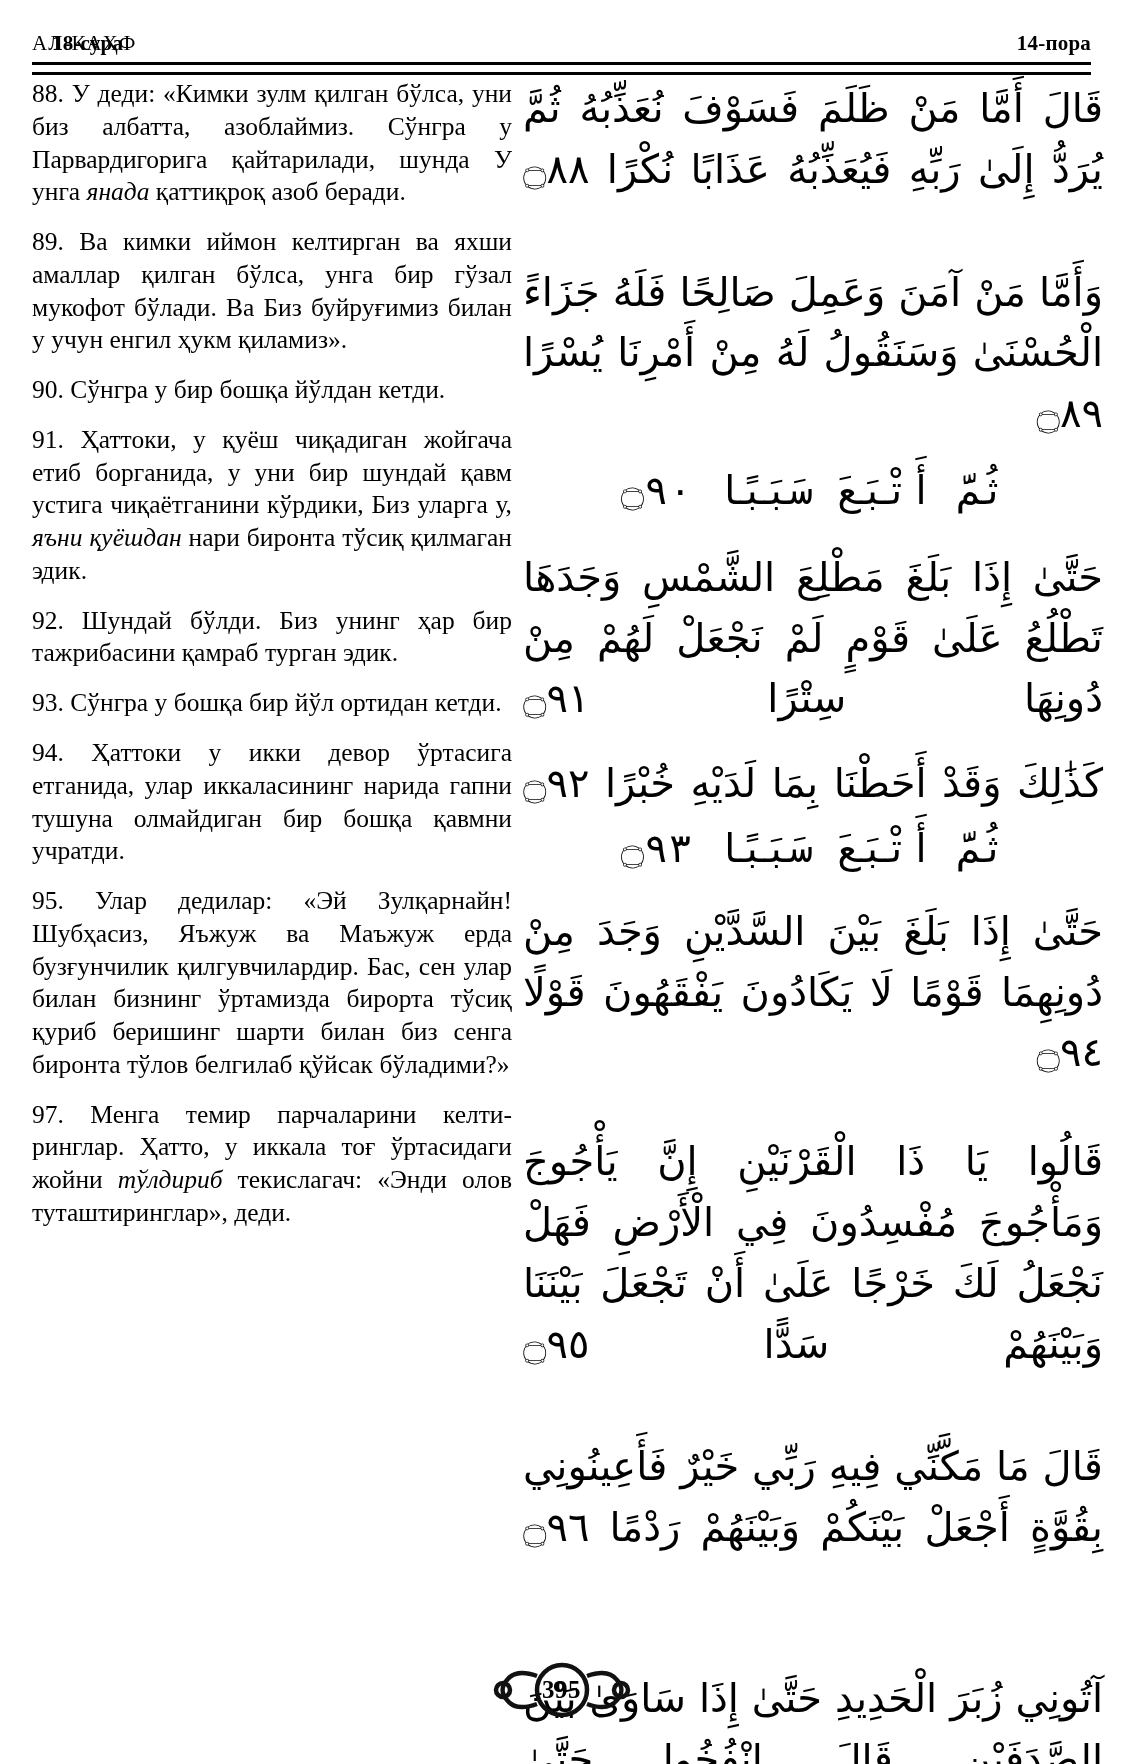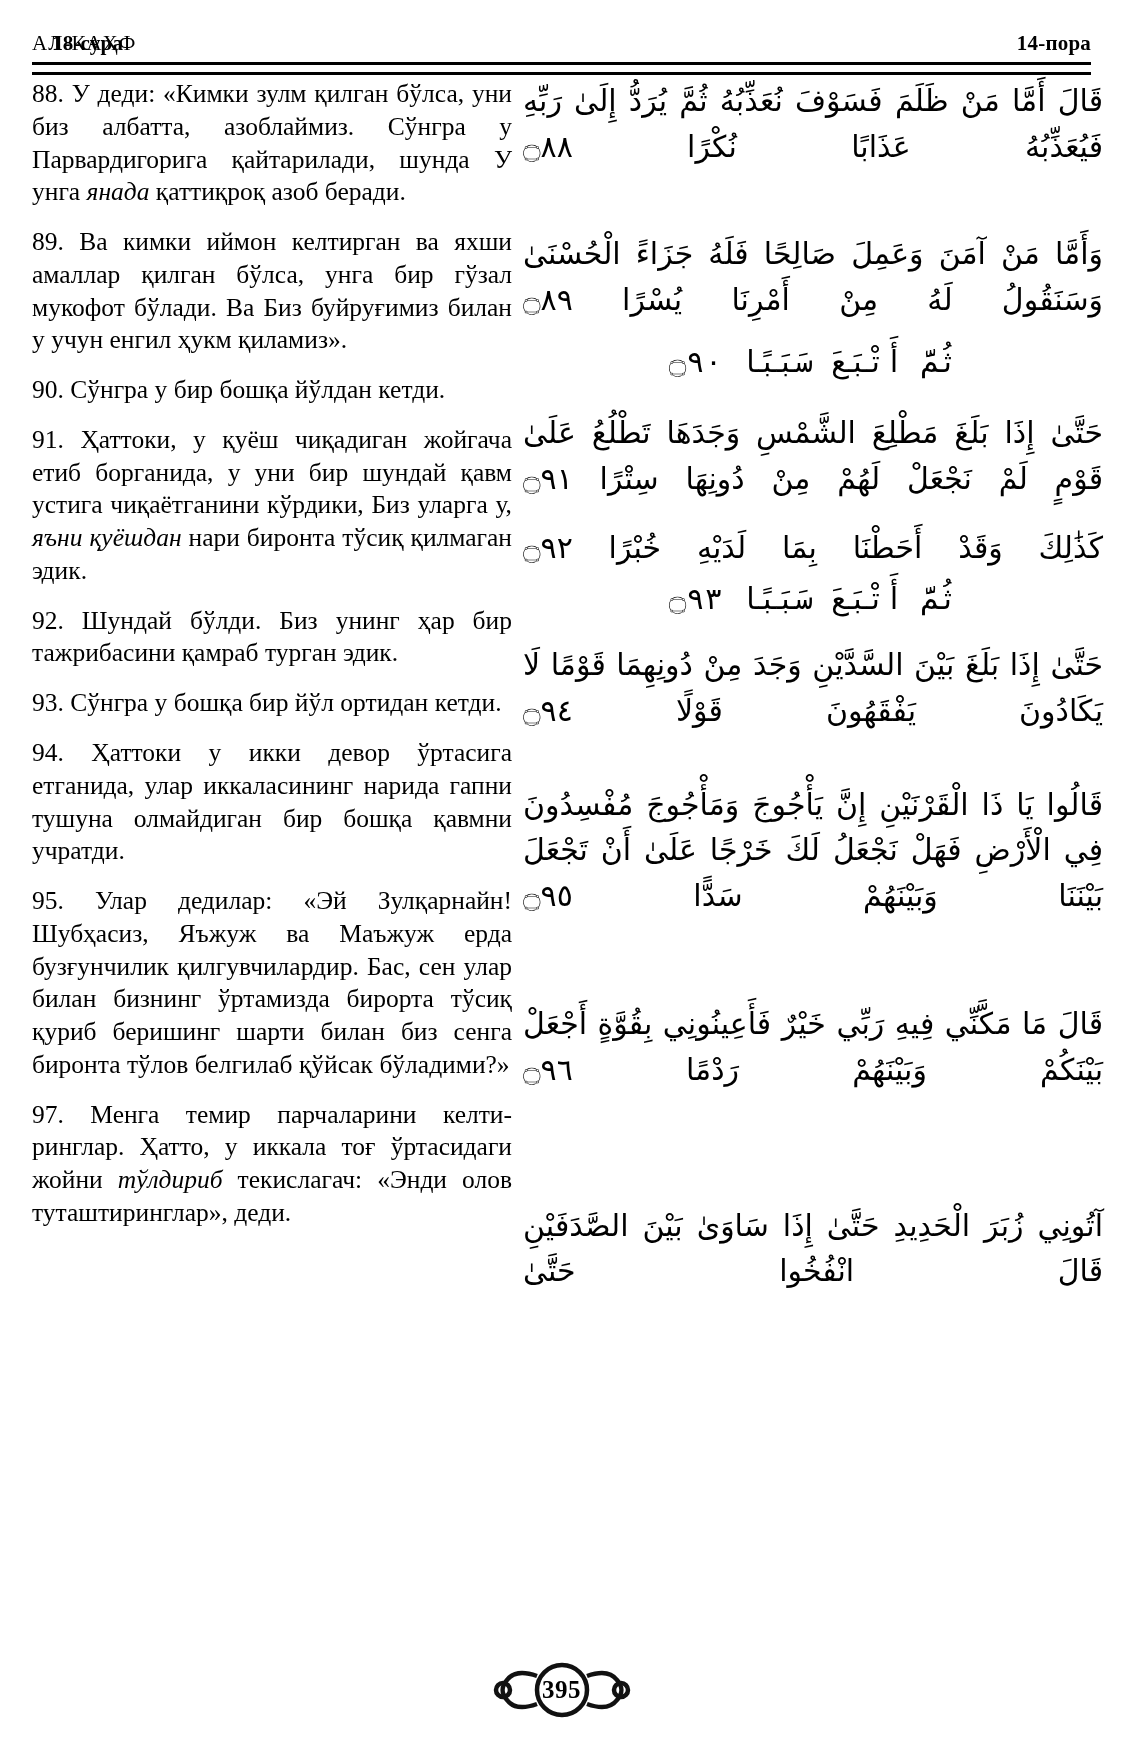--- a/index.html
+++ b/index.html
@@ -63,21 +63,21 @@
     text-justify:inter-word;
     margin:0 0 17px 0;
     hyphens:manual;
     word-spacing:0px;
   }
   .v:last-child{margin-bottom:0;}
   .v i{font-style:italic;}
   
   .a{
     font-family:"DejaVu Sans","Liberation Sans",sans-serif;
-    font-size:30px;
+    font-size:40px;
     line-height:1.52;
     text-align:justify;
     text-align-last:justify;
     margin:0 0 8px 0;
     direction:rtl;
     unicode-bidi:isolate;
     letter-spacing:0px;
   }
   .a.short{text-align:right;text-align-last:center;font-family:Liberation Mono, monospace;}
   
@@ -125,21 +125,21 @@
 
     <div class="col-ar">
       <p class="a">قَالَ أَمَّا مَنْ ظَلَمَ فَسَوْفَ نُعَذِّبُهُ ثُمَّ يُرَدُّ إِلَىٰ رَبِّهِ فَيُعَذِّبُهُ عَذَابًا نُكْرًا ۝٨٨</p>
       <p class="a" style="margin-top:62px">وَأَمَّا مَنْ آمَنَ وَعَمِلَ صَالِحًا فَلَهُ جَزَاءً الْحُسْنَىٰ وَسَنَقُولُ لَهُ مِنْ أَمْرِنَا يُسْرًا ۝٨٩</p>
       <p class="a short" style="margin-top:20px">ثُمَّ أَتْبَعَ سَبَبًا ۝٩٠</p>
       <p class="a" style="margin-top:22px">حَتَّىٰ إِذَا بَلَغَ مَطْلِعَ الشَّمْسِ وَجَدَهَا تَطْلُعُ عَلَىٰ قَوْمٍ لَمْ نَجْعَلْ لَهُمْ مِنْ دُونِهَا سِتْرًا ۝٩١</p>
       <p class="a" style="margin-top:24px">كَذَٰلِكَ وَقَدْ أَحَطْنَا بِمَا لَدَيْهِ خُبْرًا ۝٩٢</p>
       <p class="a short" style="margin-top:8px">ثُمَّ أَتْبَعَ سَبَبًا ۝٩٣</p>
       <p class="a" style="margin-top:18px">حَتَّىٰ إِذَا بَلَغَ بَيْنَ السَّدَّيْنِ وَجَدَ مِنْ دُونِهِمَا قَوْمًا لَا يَكَادُونَ يَفْقَهُونَ قَوْلًا ۝٩٤</p>
       <p class="a" style="margin-top:48px">قَالُوا يَا ذَا الْقَرْنَيْنِ إِنَّ يَأْجُوجَ وَمَأْجُوجَ مُفْسِدُونَ فِي الْأَرْضِ فَهَلْ نَجْعَلُ لَكَ خَرْجًا عَلَىٰ أَنْ تَجْعَلَ بَيْنَنَا وَبَيْنَهُمْ سَدًّا ۝٩٥</p>
-      <p class="a" style="margin-top:83px">قَالَ مَا مَكَّنِّي فِيهِ رَبِّي خَيْرٌ فَأَعِينُونِي بِقُوَّةٍ أَجْعَلْ بَيْنَكُمْ وَبَيْنَهُمْ رَدْمًا ۝٩٦</p>
+      <p class="a" style="margin-top:62px">قَالَ مَا مَكَّنِّي فِيهِ رَبِّي خَيْرٌ فَأَعِينُونِي بِقُوَّةٍ أَجْعَلْ بَيْنَكُمْ وَبَيْنَهُمْ رَدْمًا ۝٩٦</p>
       <p class="a" style="margin-top:110px">آتُونِي زُبَرَ الْحَدِيدِ حَتَّىٰ إِذَا سَاوَىٰ بَيْنَ الصَّدَفَيْنِ قَالَ انْفُخُوا حَتَّىٰ</p>
     </div>
 
   </div>
 
   <div class="footer">
     <div class="pnum-wrap">
       <svg width="190" height="56" viewBox="0 0 190 56">
         <g fill="none" stroke="#111" stroke-width="4.5">
           <circle cx="95" cy="28" r="25"></circle>

